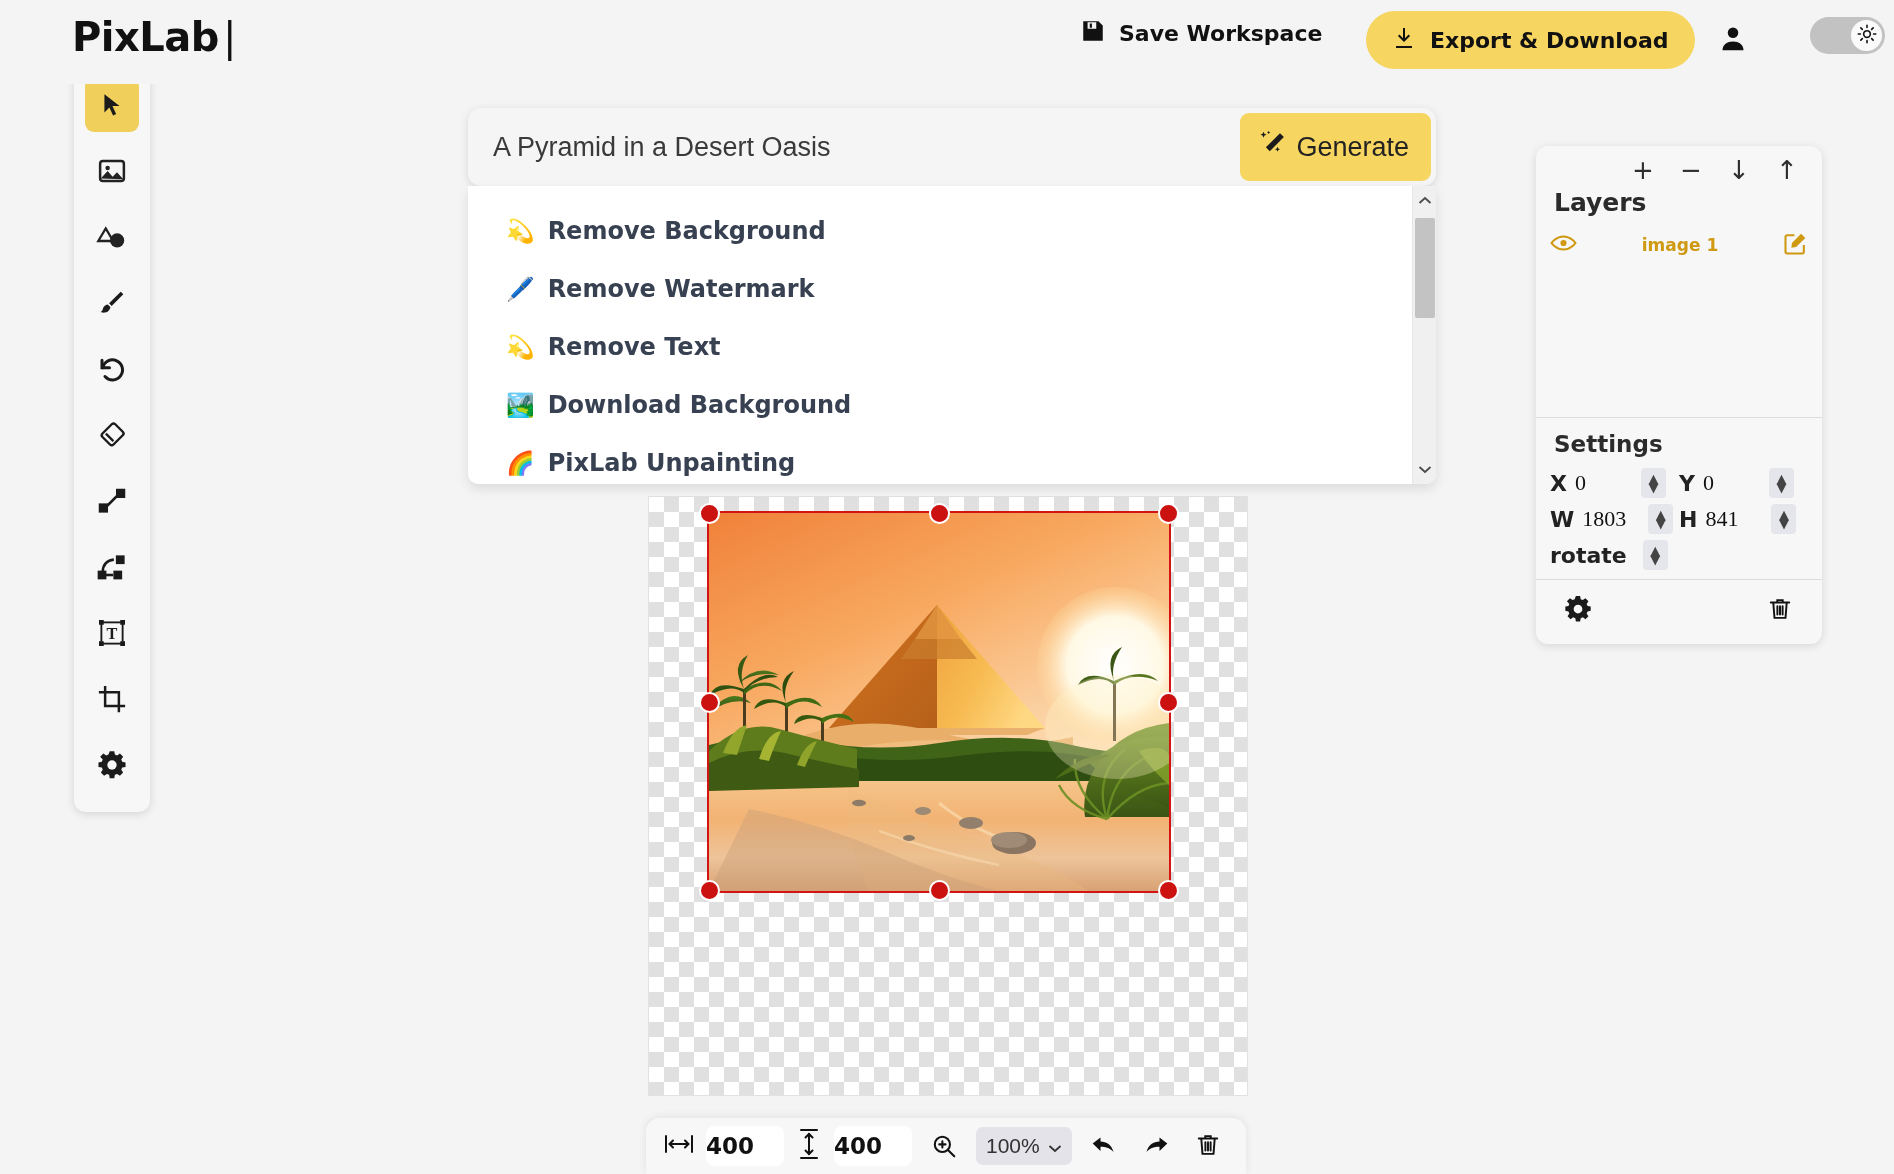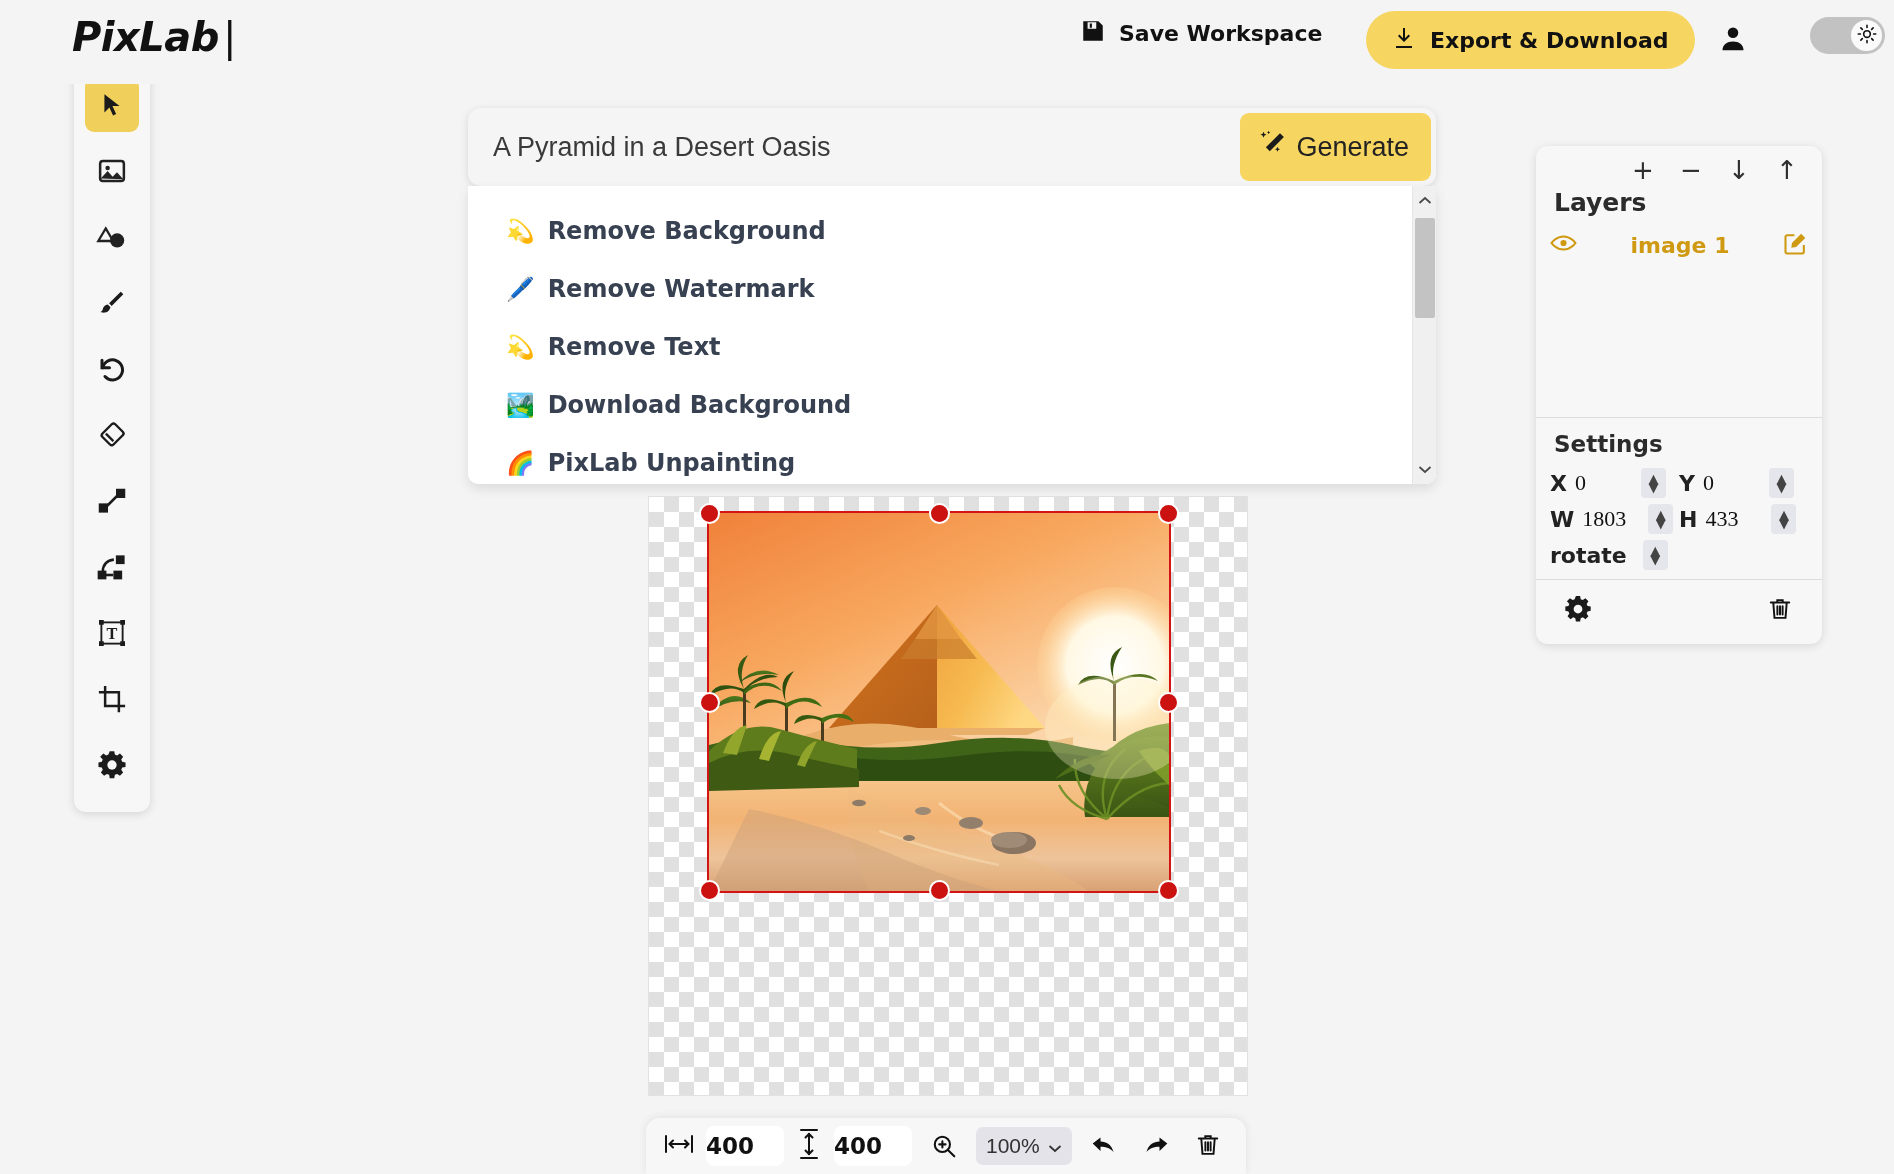--- a/index.html
+++ b/index.html
@@ -12,21 +12,21 @@
   #app { position: relative; width: 1894px; height: 1174px; }
 
   
   .header {
     position: absolute; top: 0; left: 0; width: 1894px; height: 84px;
     background: #f4f4f4; z-index: 30;
   }
   .brand {
     position: absolute; left: 72px; top: 14px;
     font-size: 40px; font-weight: 800; letter-spacing: -0.5px;
-    color: #111; font-family: "DejaVu Sans", sans-serif; font-style: italic;
+    color: #111; font-family: "DejaVu Sans", sans-serif;
   }
   .brand .caret { font-weight: 400; margin-left: 4px; }
 
   .save-ws {
     position: absolute; left: 1080px; top: 18px;
     display: flex; align-items: center; gap: 13px;
     font-size: 22px; font-weight: 700; color: #111;
     cursor: pointer; background: none; border: none;
     font-family: "DejaVu Sans", sans-serif;
     text-align: right;
@@ -202,21 +202,21 @@
   }
   .layers-title {
     padding: 4px 0 0 18px; font-size: 25px; font-weight: 700;
     color: #2b2b2b; font-family: "DejaVu Sans", sans-serif;
   }
   .layer-row {
     display: flex; align-items: center; height: 48px;
     padding: 0 14px 0 14px; margin-top: 4px;
   }
   .layer-name {
-    flex: 1; text-align: center; font-size: 22px; font-weight: 700;
+    flex: 1; text-align: center; font-size: 17px; font-weight: 700;
     color: #cf9a12; font-family: "DejaVu Sans", sans-serif; cursor: pointer;
   }
   .layers-body { height: 196px; }
   .panel-sep { height: 1px; background: #dcdcdc; }
 
   .settings-title {
     padding: 13px 0 8px 18px; font-size: 23px; font-weight: 700;
     color: #2b2b2b; font-family: "DejaVu Sans", sans-serif;
   }
   .set-grid { padding: 0 14px 6px 14px; }
@@ -718,21 +718,21 @@
         <div class="set-half">
           <span class="set-lbl">W</span>
           <span class="set-val">1803</span>
           <span class="spin">
               <span>▲</span>
               <span>▼</span>
             </span>
         </div>
         <div class="set-half">
           <span class="set-lbl">H</span>
-          <span class="set-val">433</span>
+          <span class="set-val">841</span>
           <span class="spin">
               <span>▲</span>
               <span>▼</span>
             </span>
         </div>
       </div>
 
       <div class="set-row">
         <span class="set-lbl">rotate</span>
         <span class="spin" style="margin-left:8px">

